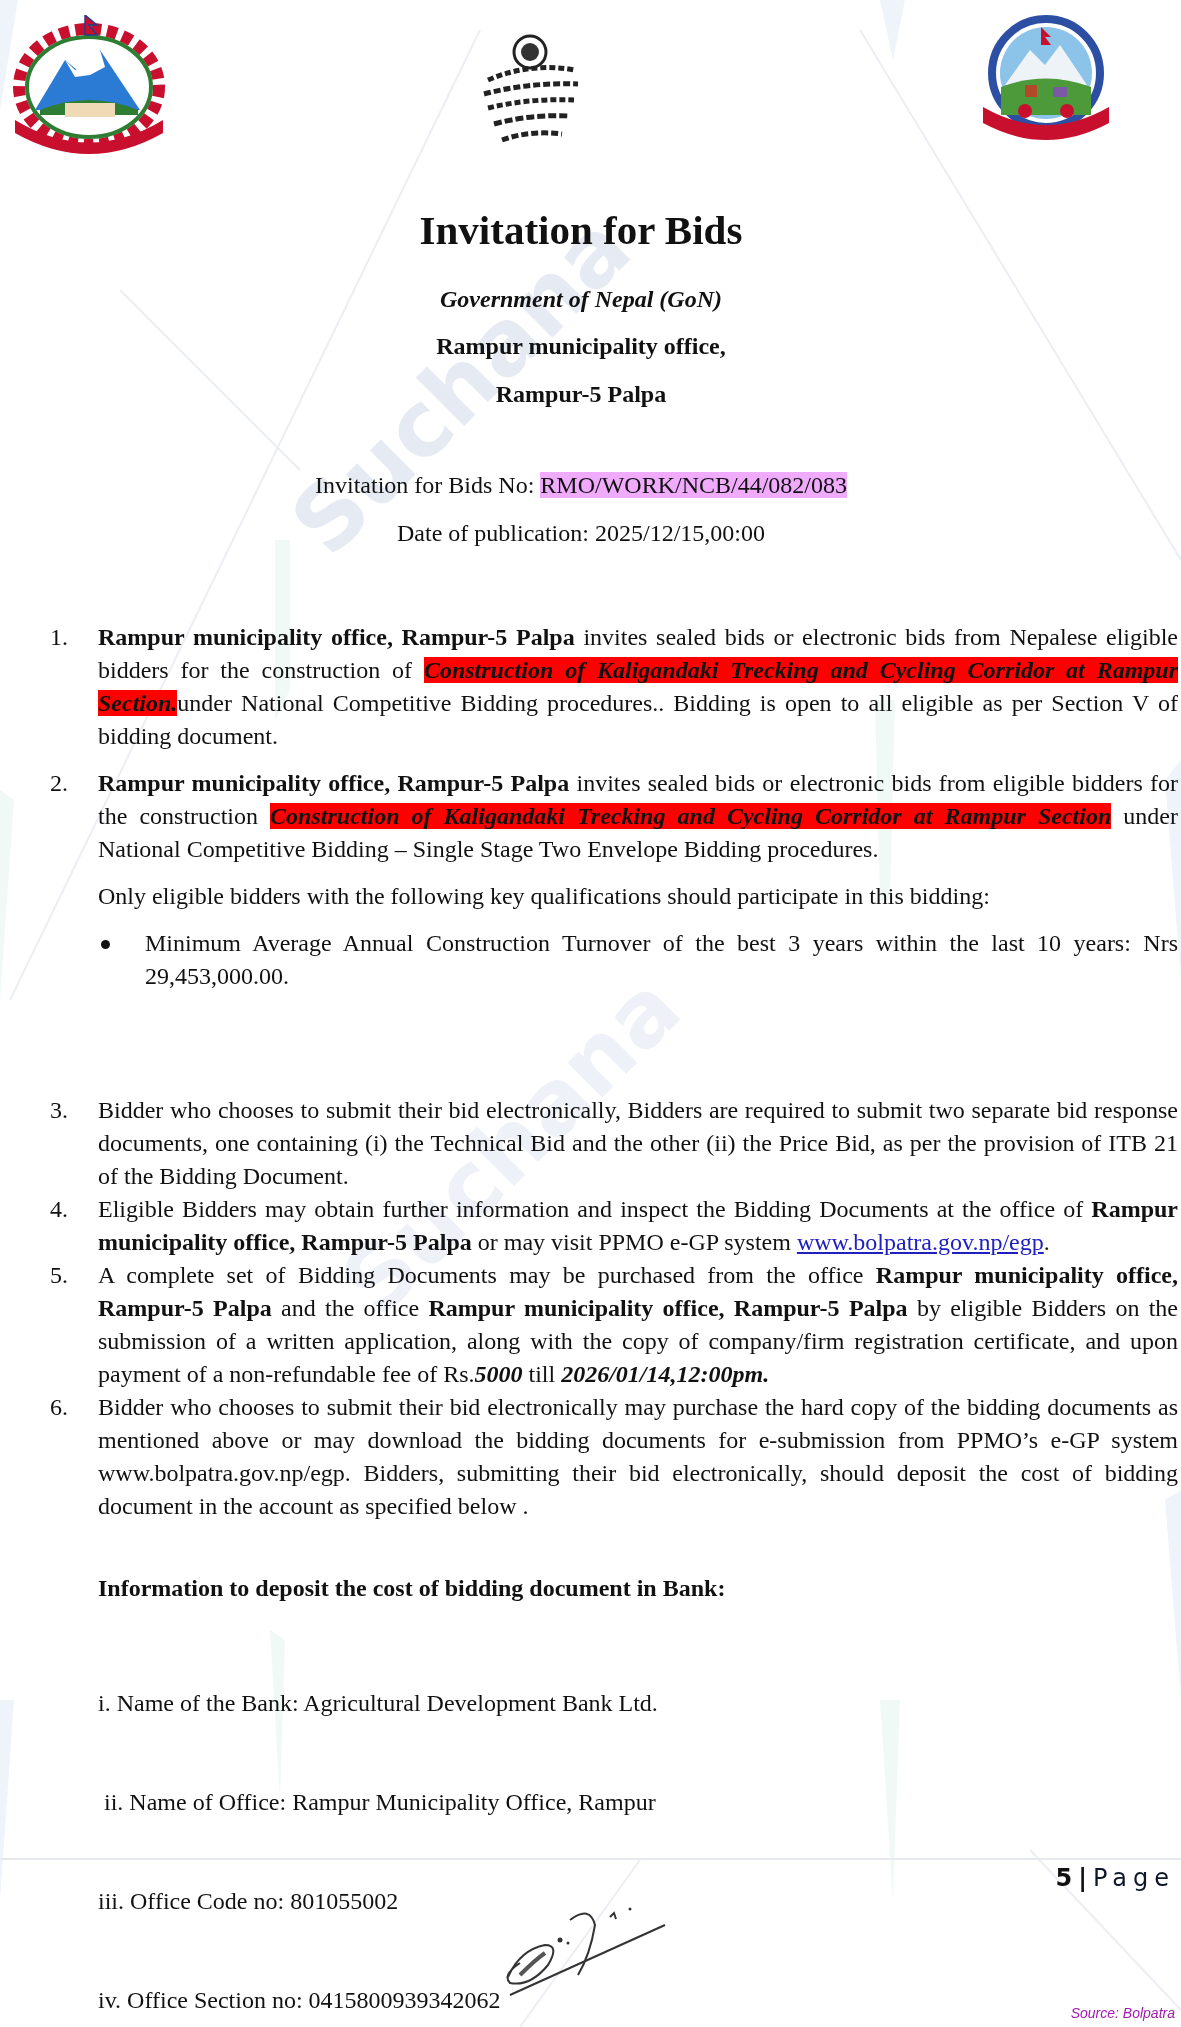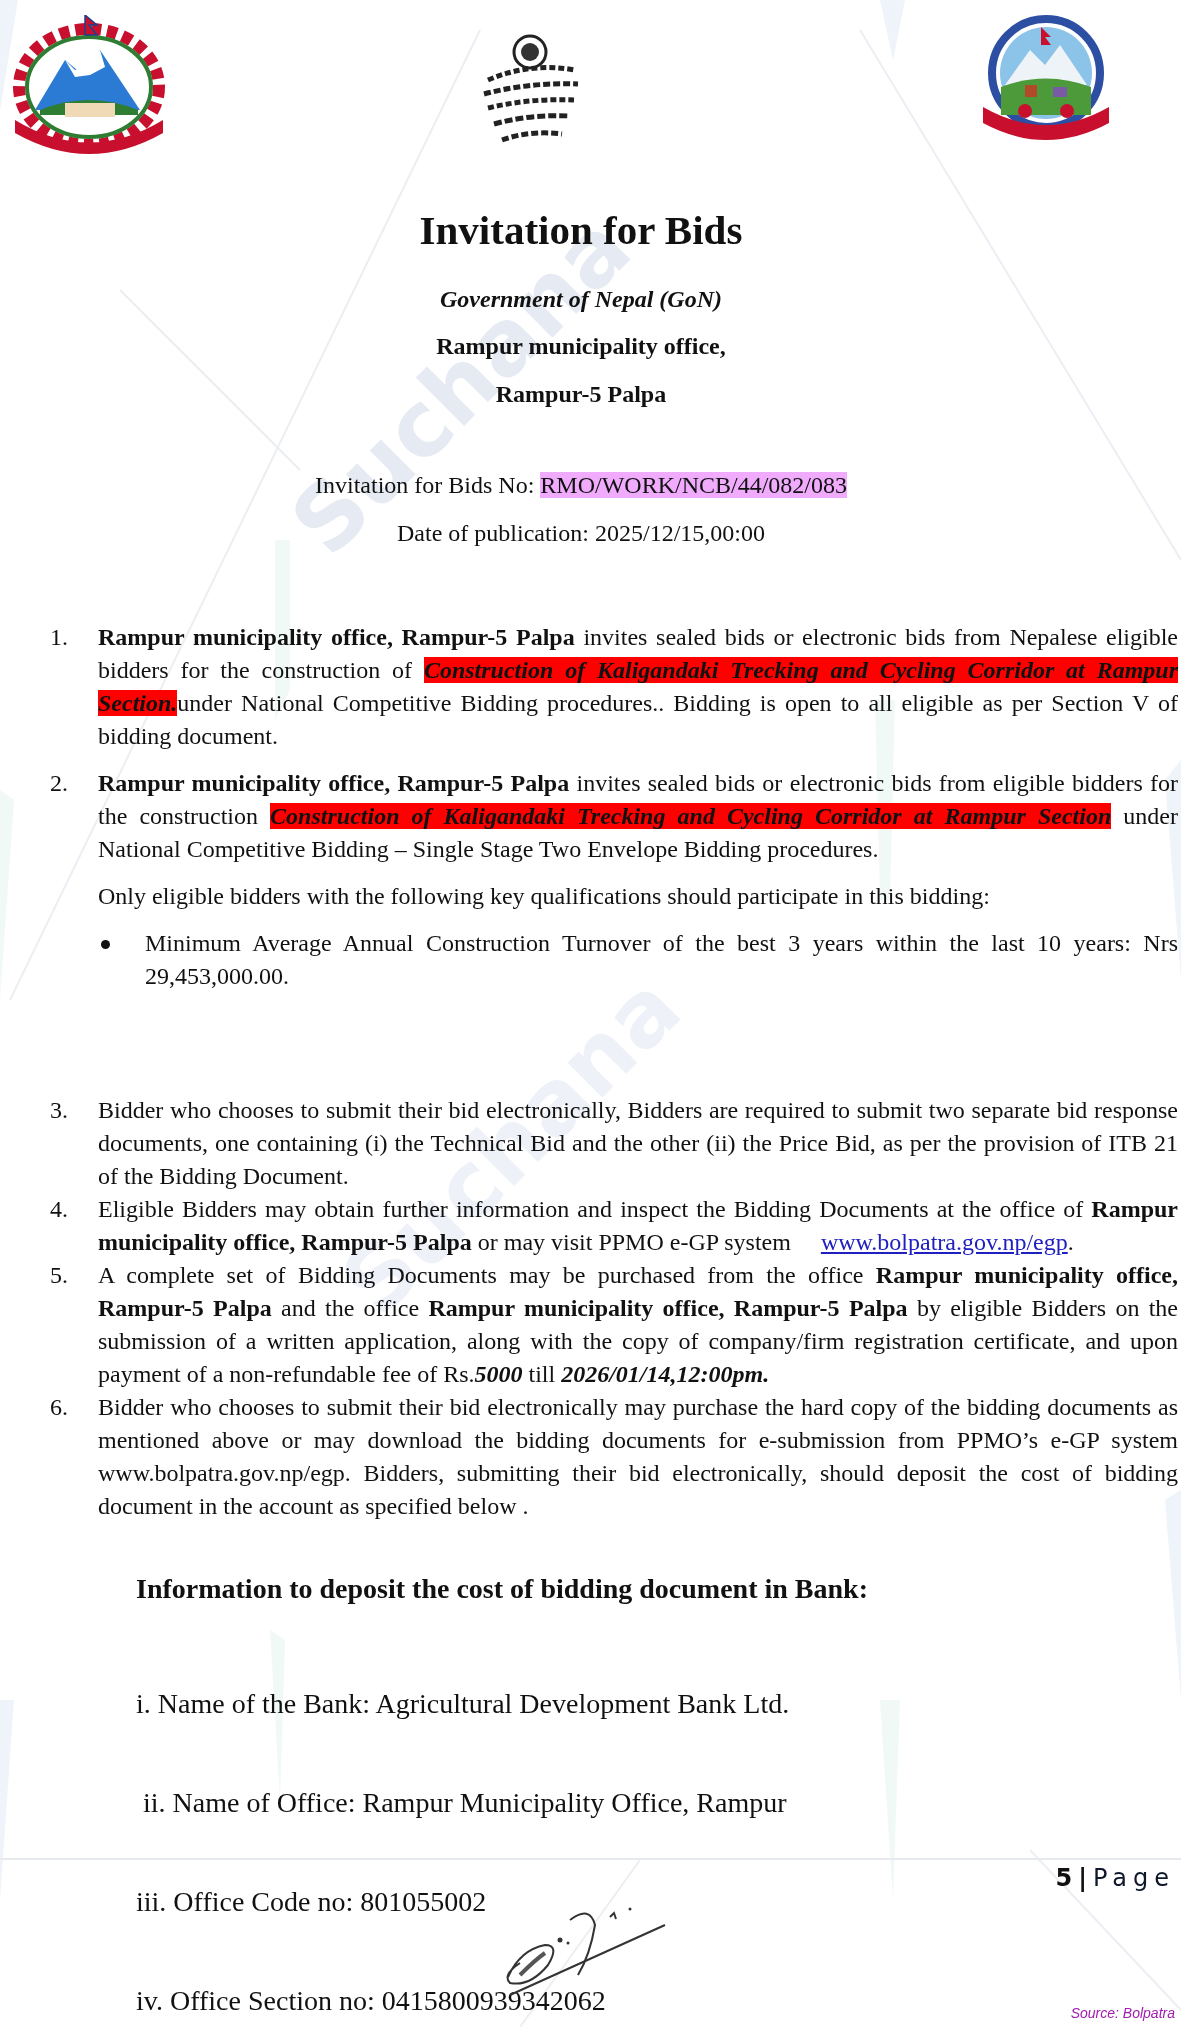--- a/index.html
+++ b/index.html
@@ -17,25 +17,25 @@
   .office2 { top: 381px; font-size: 24px; font-weight: bold; }
   .ifb { top: 472px; font-size: 24px; }
   .pub { top: 520px; font-size: 24px; }
   .hl { background: #f0abfc; }
   .hl-i { background: #ff0000; font-style: italic; font-weight: bold; }
   .list { position: absolute; left: 50px; width: 1128px; font-size: 24px; line-height: 33px; }
   .item { position: relative; padding-left: 48px; text-align: justify; }
   .num { position: absolute; left: 0; top: 0; }
   .b { font-weight: bold; }
   .bi { font-weight: bold; font-style: italic; }
-  .link { color: #1a0dab; text-decoration: underline; color: #2020c0; margin-left: 24px; }
+  .link { color: #1a0dab; text-decoration: underline; color: #2020c0; }
   .bullets { margin: 0; padding: 0; list-style: none; }
   .bullets li { position: relative; padding-left: 47px; text-align: justify; }
   .bullets .dot { position: absolute; left: 3px; top: 13px; width: 9px; height: 9px; border-radius: 50%; background: #111; }
-  .bank { position: absolute; left: 98px; font-size: 28px; line-height: 33px; margin-left: 38px; }
+  .bank { position: absolute; left: 98px; font-size: 24px; line-height: 33px; }
   .footer-line { position: absolute; left: 0; top: 1858px; width: 1181px; height: 2px; background: #e6e9ee; }
   .pageno { position: absolute; right: 6px; top: 1864px; font-family: "DejaVu Sans", sans-serif; font-size: 24px; }
   .pageno .n { font-weight: bold; color: #111; }
   .pageno .sep { font-weight: bold; color: #111; margin: 0 6px; }
   .pageno .p { color: #0f172a; letter-spacing: 6px; }
   .source { position: absolute; right: 6px; top: 2005px; font-family: "Liberation Sans", sans-serif; font-style: italic; font-size: 14px; color: #a21caf; }
   .sig { position: absolute; left: 500px; top: 1895px; }
 </style>
 </head>
 <body>

